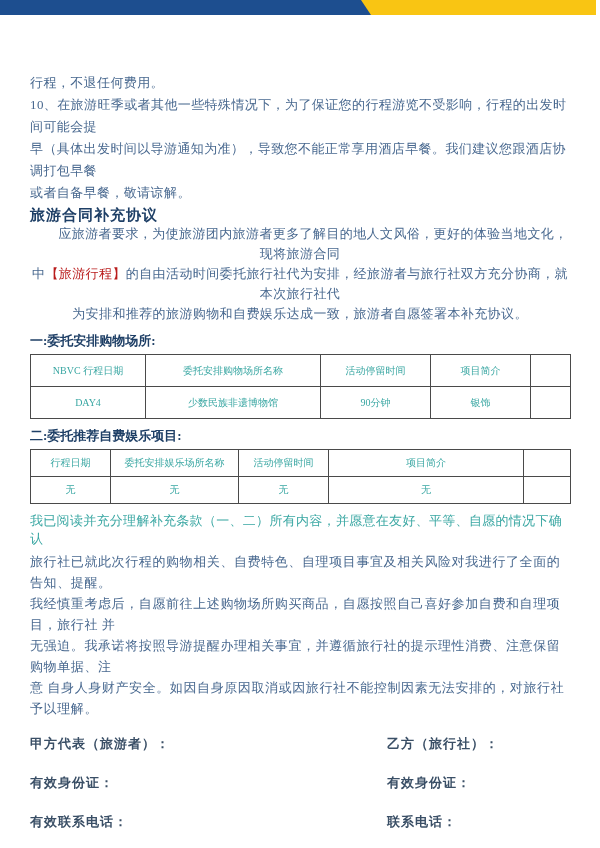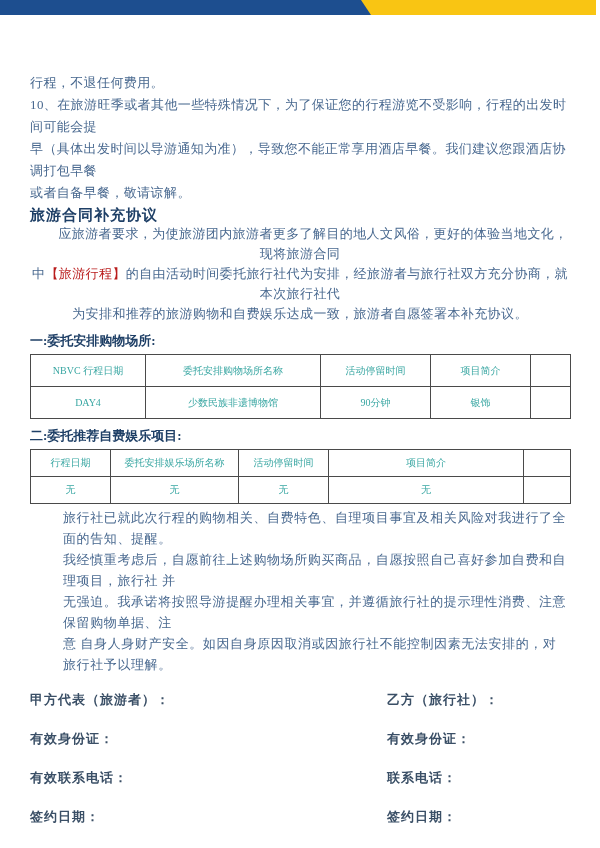--- a/index.html
+++ b/index.html
@@ -21,21 +21,21 @@
   .intro .body-line{line-height:20px;text-align:center;}
   .indent{text-indent:26px;}
   .hl{color:#b91c1c;}
   .section-label{margin-top:8px;font-size:13px;line-height:18px;font-weight:bold;color:#1e3f66;}
   table{border-collapse:collapse;width:540px;table-layout:fixed;margin-top:4px;}
   td{border:1px solid #4a4a4a;text-align:center;vertical-align:middle;
      color:#3aa7a3;font-size:10px;padding:0;overflow:hidden;white-space:nowrap;}
   .t1 td{height:31px;}
   .t2 td{height:26px;}
   .confirm-line{margin-top:8px;font-size:13px;line-height:18px;color:#3aa7a3;letter-spacing:0.3px;}
-  .declaration{margin-top:3px;margin-left:33px;}
+  .declaration{margin-top:3px;}
   .declaration .body-line{line-height:21px;letter-spacing:0.6px;}
   .signatures{margin-top:15px;display:grid;grid-template-columns:357px 183px;row-gap:20px;}
   .sig-label{font-size:13px;line-height:19px;font-weight:bold;color:#3a4f66;letter-spacing:1px;}
 </style>
 </head>
 <body>
 
 <div class="topbar">
   <div class="topbar-yellow"></div>
   <div class="topbar-blue"></div>
@@ -107,20 +107,21 @@
     <tr>
       <td>无</td>
       <td>无</td>
       <td>无</td>
       <td>无</td>
       <td></td>
     </tr>
   </tbody>
     </table>
 
+  <div class="confirm-line">我已阅读并充分理解补充条款（一、二）所有内容，并愿意在友好、平等、自愿的情况下确认</div>
 
   <div class="declaration">
     <div class="body-line">旅行社已就此次行程的购物相关、自费特色、自理项目事宜及相关风险对我进行了全面的告知、提醒。</div>
     <div class="body-line">我经慎重考虑后，自愿前往上述购物场所购买商品，自愿按照自己喜好参加自费和自理项目，旅行社 并</div>
     <div class="body-line">无强迫。我承诺将按照导游提醒办理相关事宜，并遵循旅行社的提示理性消费、注意保留购物单据、注</div>
     <div class="body-line">意 自身人身财产安全。如因自身原因取消或因旅行社不能控制因素无法安排的，对旅行社予以理解。</div>
   </div>
 
   <div class="signatures">
     <div class="sig-label">甲方代表（旅游者）：</div>

